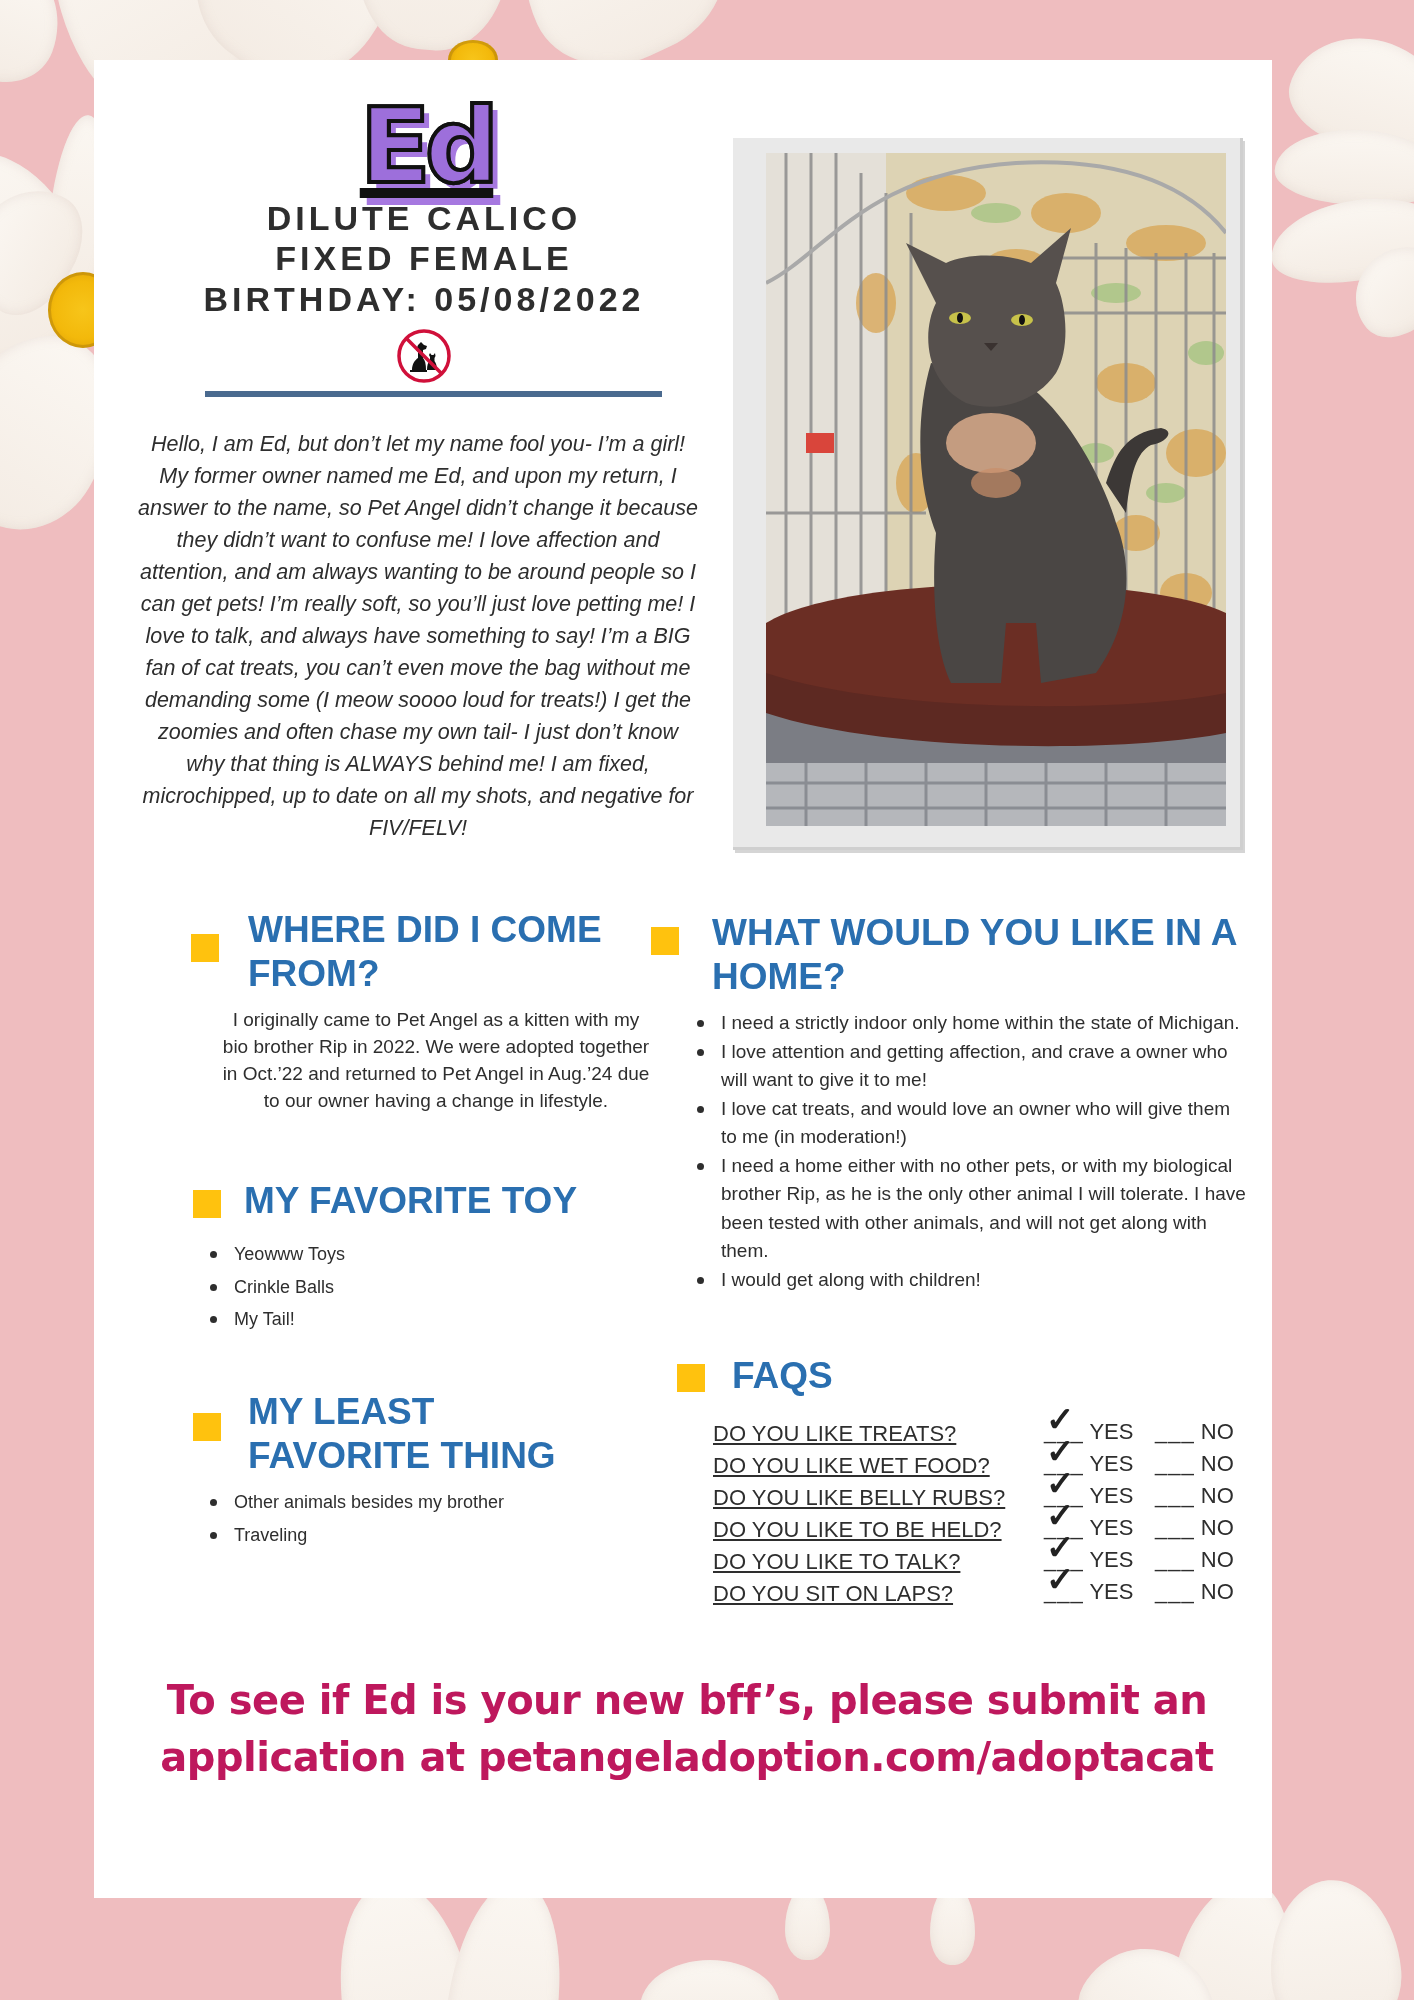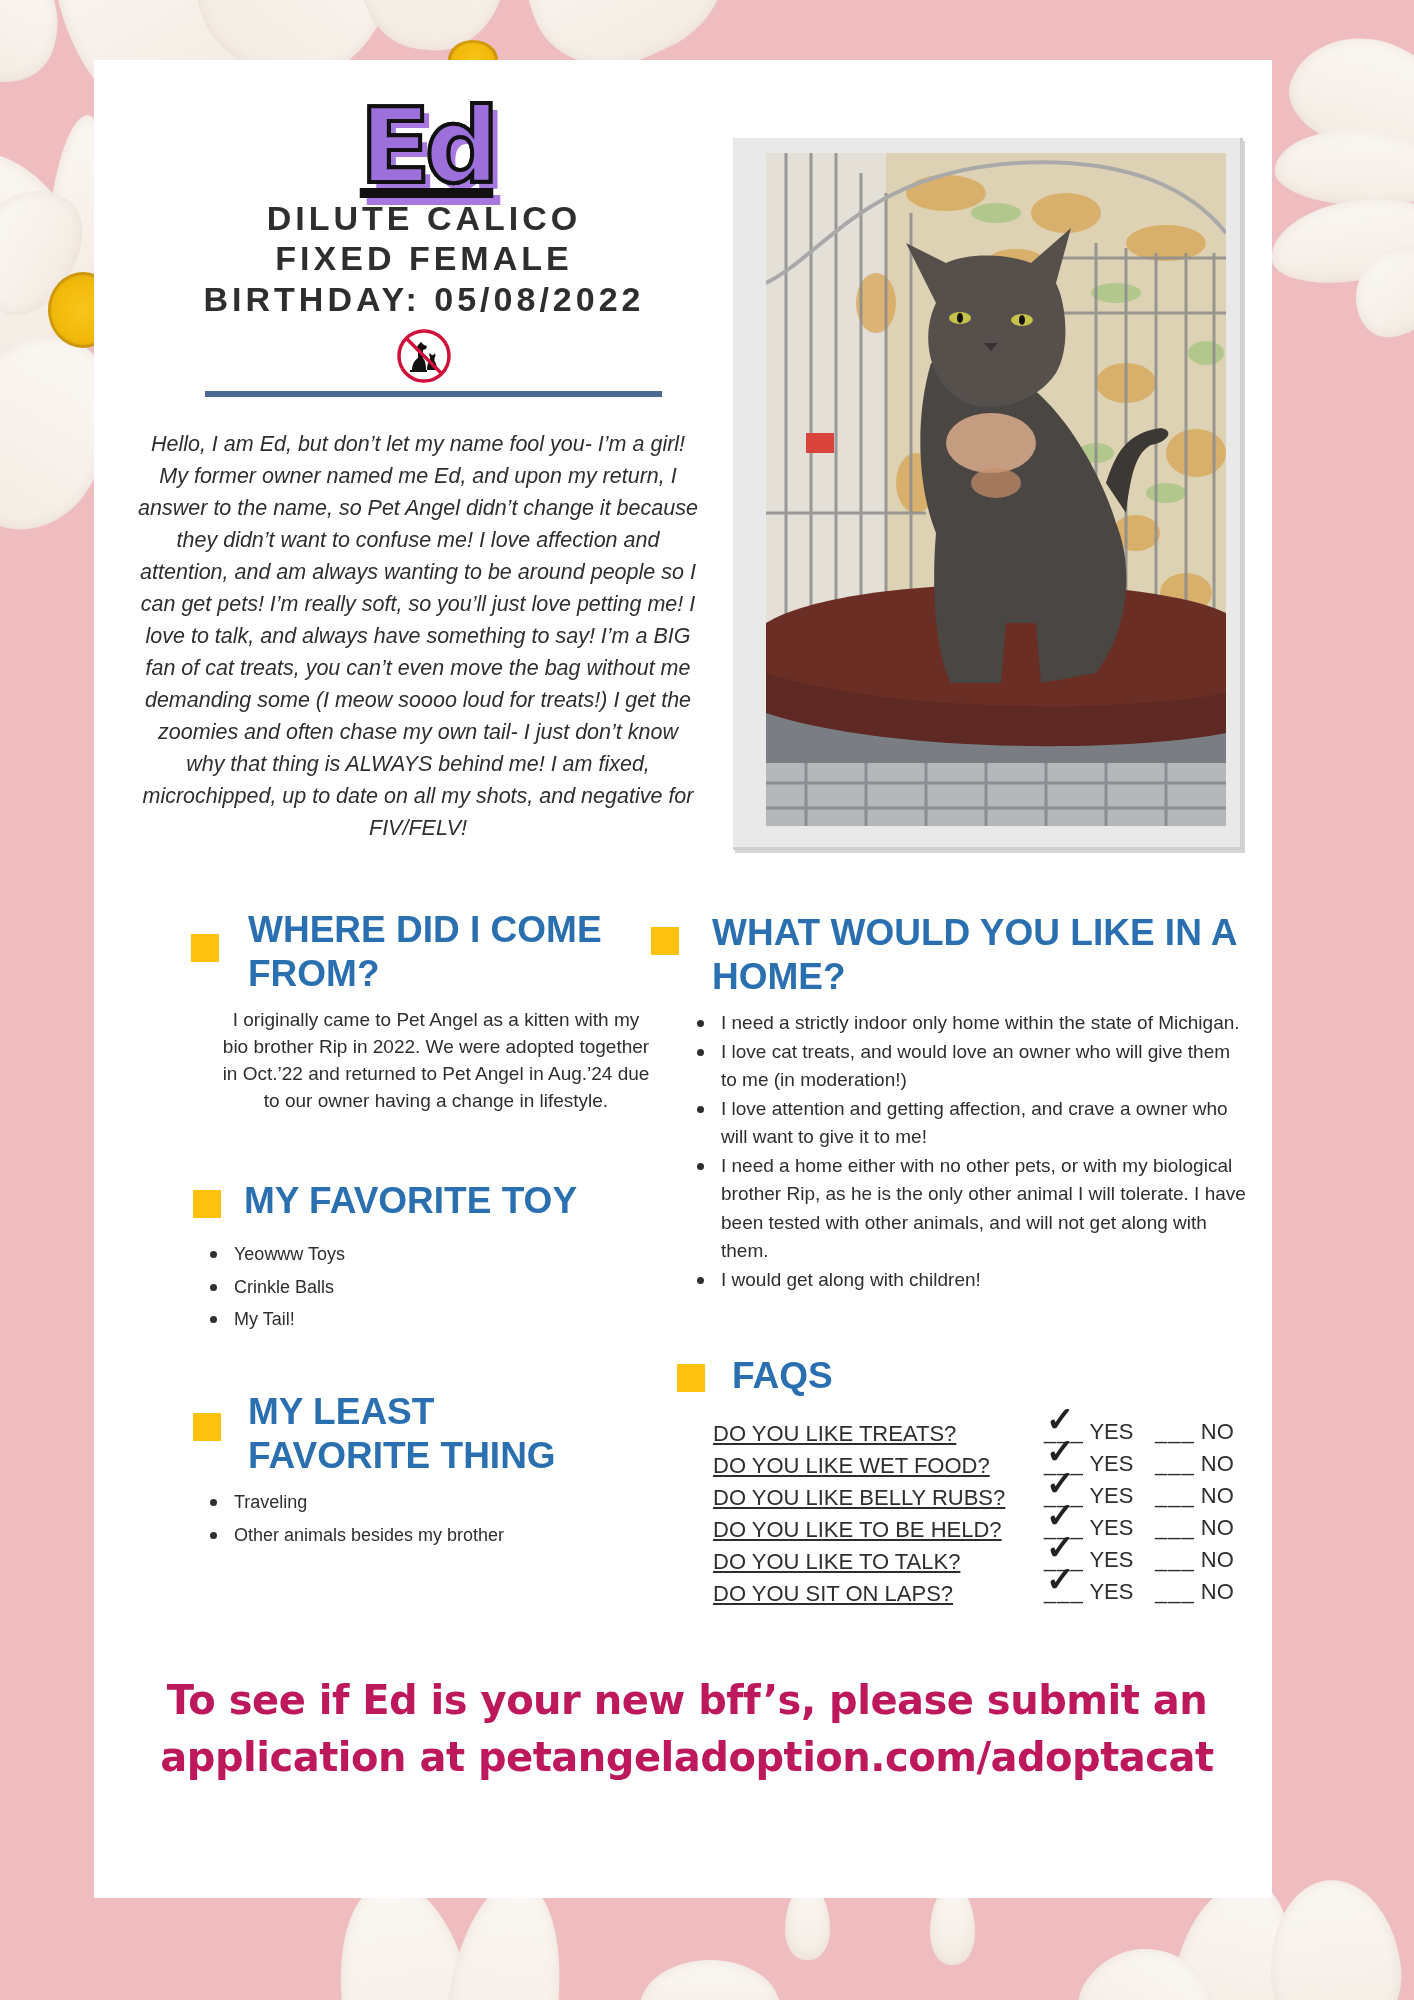--- a/index.html
+++ b/index.html
@@ -308,30 +308,30 @@
 <h2 class="section-heading" style="left:244px;top:1179px;width:400px;">MY FAVORITE TOY</h2>
 <ul class="list list-lg" style="left:204px;top:1238px;width:420px;">
   <li>Yeowww Toys</li>
   <li>Crinkle Balls</li>
   <li>My Tail!</li>
 </ul>
 
 <div class="bullet-square" style="left:193px;top:1413px;"></div>
 <h2 class="section-heading" style="left:248px;top:1390px;width:360px;">MY LEAST FAVORITE THING</h2>
 <ul class="list list-lg" style="left:204px;top:1486px;width:440px;">
+  <li>Other animals besides my brother</li>
   <li>Traveling</li>
-  <li>Other animals besides my brother</li>
 </ul>
 
 <div class="bullet-square" style="left:651px;top:927px;"></div>
 <h2 class="section-heading" style="left:712px;top:911px;width:540px;">WHAT WOULD YOU LIKE IN A HOME?</h2>
 <ul class="list list-md" style="left:691px;top:1009px;width:560px;">
   <li>I need a strictly indoor only home within the state of Michigan.</li>
+  <li>I love attention and getting affection, and crave a owner who will want to give it to me!</li>
   <li>I love cat treats, and would love an owner who will give them to me (in moderation!)</li>
-  <li>I love attention and getting affection, and crave a owner who will want to give it to me!</li>
   <li>I need a home either with no other pets, or with my biological brother Rip, as he is the only other animal I will tolerate. I have been tested with other animals, and will not get along with them.</li>
   <li>I would get along with children!</li>
 </ul>
 
 <div class="bullet-square" style="left:677px;top:1364px;"></div>
 <h2 class="section-heading" style="left:732px;top:1354px;width:200px;">FAQS</h2>
 
 <div class="faq">
   <div class="faq-row">
     <span class="faq-q">DO YOU LIKE TREATS?</span>

